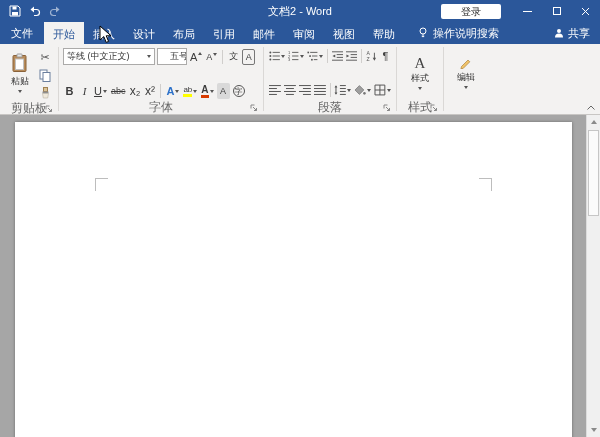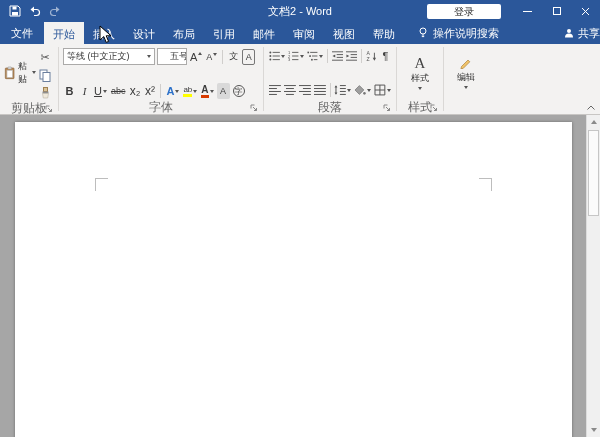--- a/index.html
+++ b/index.html
@@ -7,43 +7,43 @@
   body { font-family:"Liberation Sans","DejaVu Sans",sans-serif; }
   .app { width:600px; height:437px; display:flex; flex-direction:column; background:#2b579a; position:relative; }
 
   
   .titlebar { position:relative; height:22px; flex:0 0 22px; display:flex; align-items:center; }
   .qat { display:flex; align-items:center; gap:1px; padding-left:5px; }
   .qbtn { width:19px; height:20px; display:flex; align-items:center; justify-content:center; cursor:default; }
   .qbtn.dim { opacity:.55; }
   .win-title { position:absolute; left:50%; transform:translateX(-50%); font-size:11px; color:#fff; white-space:nowrap; }
   .tb-right { margin-left:auto; display:flex; align-items:center; height:100%; }
-  .signin { background:#ffffff; color:#262626; font-size:10px; line-height:15px; padding:0 27px; border-radius:2px; margin-right:12px; }
+  .signin { background:#ffffff; color:#262626; font-size:10px; line-height:15px; padding:0 20px; border-radius:2px; margin-right:12px; }
   .wc { width:29px; height:100%; display:flex; align-items:center; justify-content:center; }
   .min-bar { width:9px; height:1px; background:#fff; }
   .max-box { width:8px; height:8px; border:1px solid #fff; }
 
   
   .tabbar { height:22px; flex:0 0 22px; display:flex; align-items:stretch; }
   .tab { display:flex; align-items:center; padding:12px 9px; font-size:11px; color:#fff; cursor:default; }
   .tab.file { padding:0 11px; }
   .tab.active { background:#f3f2f1; color:#2b579a; }
   .tellme { display:flex; align-items:center; gap:5px; margin-left:14px; font-size:11px; color:#fff; }
-  .share { display:flex; align-items:center; gap:4px; margin-left:auto; font-size:11px; color:#fff; }
+  .share { display:flex; align-items:center; gap:4px; margin-left:auto; margin-right:10px; font-size:11px; color:#fff; }
 
   
   .ribbon { height:71px; flex:0 0 71px; background:#f3f2f1; border-bottom:1px solid #c8c6c4; display:flex; align-items:stretch; position:relative; }
   .group { display:flex; flex-direction:column; padding:3px 4px 0; }
   .gsep { width:1px; background:#dad8d6; margin:3px 0; }
   .g-content { flex:1; display:flex; }
   .g-label { position:relative; height:14px; flex:0 0 14px; display:flex; align-items:center; justify-content:center; font-size:12px; color:#666; }
   .launcher { position:absolute; right:1px; bottom:2px; }
 
   .g-clipboard { width:58px; }
-  .paste-btn { width:32px; height:51px; display:flex; align-items:center; justify-content:center; gap:2px; border-radius:2px; }
+  .paste-btn { width:32px; height:51px; display:flex; flex-direction:column; align-items:center; justify-content:center; gap:2px; border-radius:2px; }
   .pb-label { font-size:9px; color:#333; }
   .small-col { display:flex; flex-direction:column; justify-content:flex-start; gap:2px; padding-top:2px; margin-left:2px; }
   .sbtn { display:inline-flex; align-items:center; justify-content:center; height:16px; min-width:13px; padding:0 1px; border-radius:2px; font-size:10px; color:#3b3b3b; gap:1px; white-space:nowrap; }
   .glyph { font-size:11px; color:#555; }
 
   .g-font { width:204px; }
   .g-font .g-content, .g-para .g-content { flex-direction:column; gap:18px; padding-top:1px; }
   .frow { display:flex; align-items:center; gap:2px; }
   .combo { background:#fff; border:1px solid #abaaa9; height:17px; display:flex; align-items:center; justify-content:space-between; font-size:9px; color:#333; padding:0 3px; overflow:hidden; white-space:nowrap; }
   .combo.name { width:92px; }

